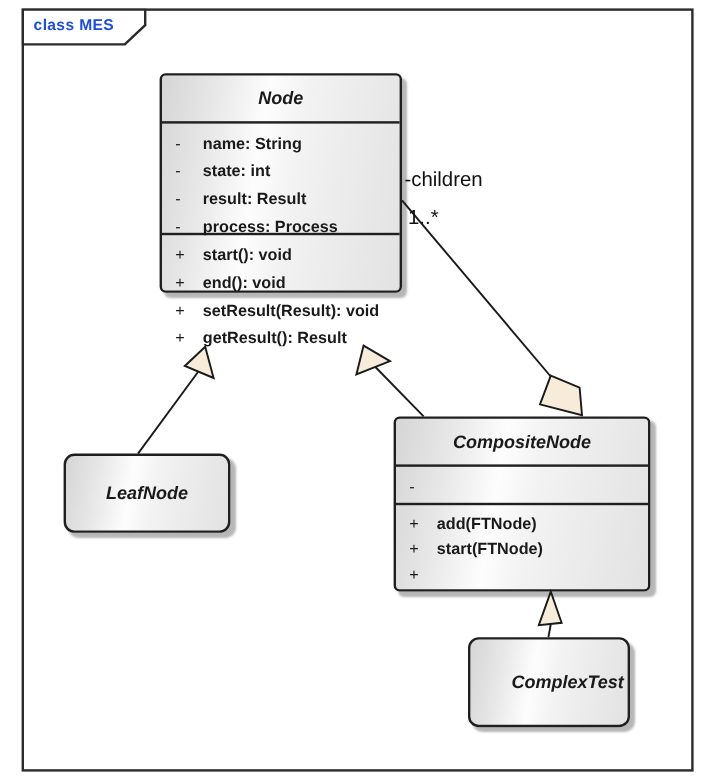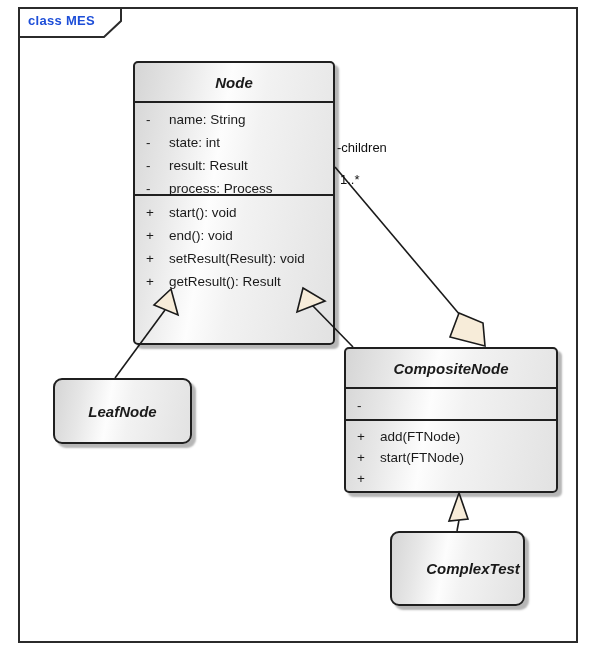--- a/index.html
+++ b/index.html
@@ -25,39 +25,39 @@
     box-shadow:4px 4px 2px #b6b6b6;
   }
   .uml-box.rounded{border-radius:9px;}
   .uml-title{
     text-align:center;font-weight:bold;font-style:italic;font-size:15px;
     display:flex;align-items:center;justify-content:center;box-sizing:border-box;
   }
   .compartment{border-top:2px solid #1f1f1f;box-sizing:border-box;padding-top:5px;}
   .member-row{display:flex;height:23px;line-height:23px;font-size:13.5px;}
   .member-row .vis{width:23px;padding-left:11px;flex:none;}
-  .member-row .txt{flex:1;white-space:nowrap;}
+  .member-row .txt{flex:1;white-space:nowrap;font-weight:bold;}
   
-  .conn-label{position:absolute;font-size:13px;white-space:nowrap;color:#111;}
+  .conn-label{position:absolute;font-size:17px;white-space:nowrap;color:#111;}
   
   #connectors{position:absolute;left:0;top:0;pointer-events:none;}
 </style>
 </head>
 <body>
 
 <div id="canvas">
 
   <div class="frame"></div>
 
   <svg class="frame-tab" width="112" height="32">
     <polygon points="1,1 103,1 103,14 86,30 1,30" fill="#ffffff" stroke="#2b2b2b" stroke-width="2"></polygon>
   </svg>
   <div class="frame-tab-label">class MES</div>
 
-  <div class="uml-box" style="left:133px;top:61px;width:202px;height:284px;">
+  <div class="uml-box" style="left:133px;top:61px;width:202px;height:183px;">
     <div class="uml-title" style="height:38px;">Node</div>
     <div class="compartment" style="height:93px;">
       <div class="member-row">
         <span class="vis">-</span>
         <span class="txt">name: String</span>
       </div>
       <div class="member-row">
         <span class="vis">-</span>
         <span class="txt">state: int</span>
       </div>
@@ -87,21 +87,21 @@
         <span class="vis">+</span>
         <span class="txt">getResult(): Result</span>
       </div>
     </div>
   </div>
 
   <div class="uml-box rounded" style="left:53px;top:378px;width:139px;height:66px;">
     <div class="uml-title" style="height:62px;">LeafNode</div>
   </div>
 
-  <div class="uml-box" style="left:328px;top:347px;width:214px;height:146px;margin-left:16px;">
+  <div class="uml-box" style="left:328px;top:347px;width:214px;height:146px;">
     <div class="uml-title" style="height:38px;">CompositeNode</div>
     <div class="compartment" style="height:32px;">
       <div class="member-row">
         <span class="vis">-</span>
       </div>
     </div>
     <div class="compartment" style="height:70px;">
       <div class="member-row" style="height:21px;line-height:21px;">
         <span class="vis">+</span>
         <span class="txt">add(FTNode)</span>

